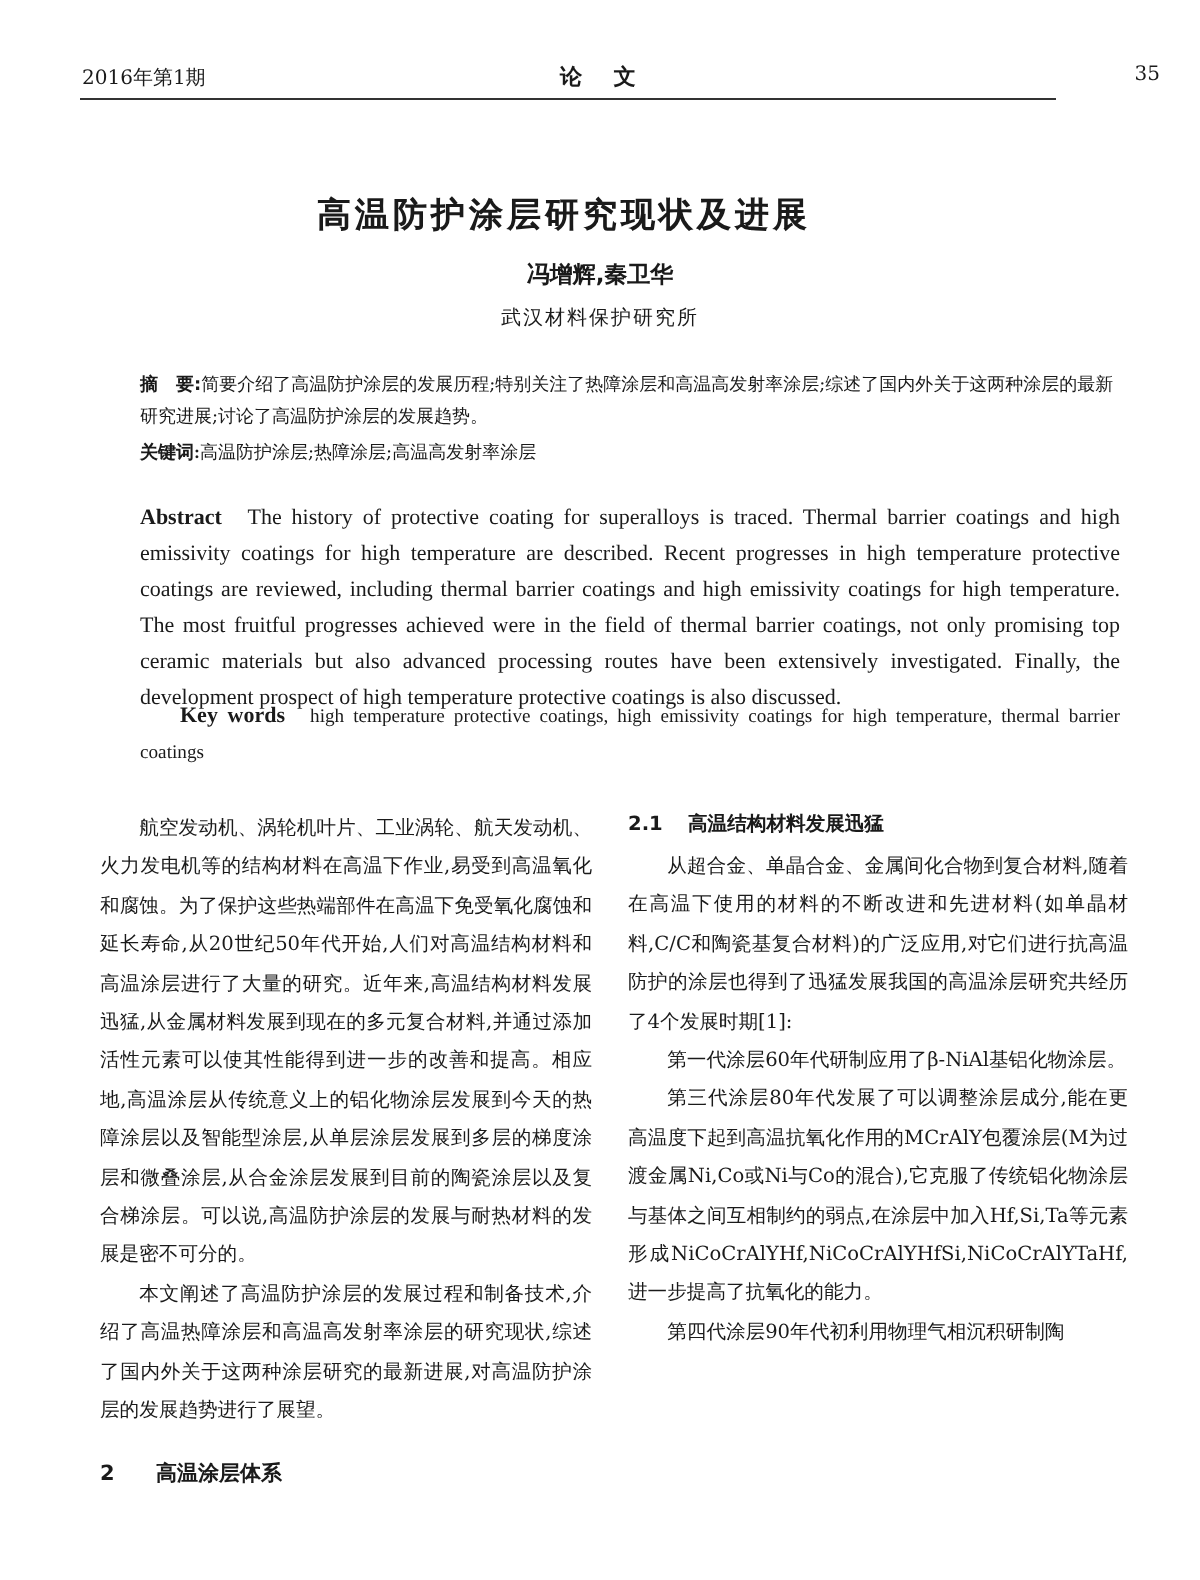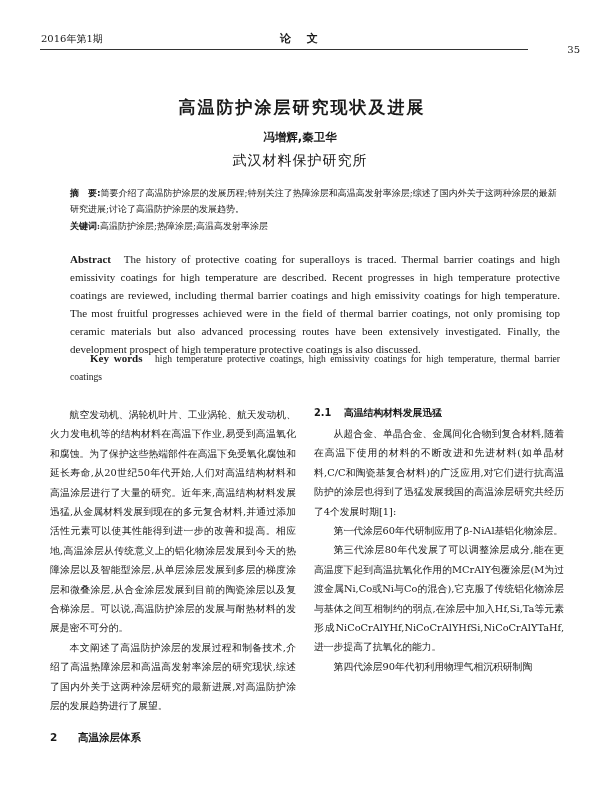--- a/index.html
+++ b/index.html
@@ -9,39 +9,39 @@
     color: #1a1a1a;
   }
   .page { position: absolute; left: 0; top: 0; width: 600px; height: 790px; }
 
   .running-header {
     position: absolute; left: 40px; top: 30px; width: 520px; height: 18px;
     font-size: 10px;
   }
   .rh-left { position: absolute; left: 1px; top: 2px; }
   .rh-center { position: absolute; left: 240px; top: 1px; font-weight: bold; letter-spacing: 6px; font-size: 11px; }
-  .rh-right { position: absolute; right: -20px; top: 14px; margin-left: 48px; }
+  .rh-right { position: absolute; right: -20px; top: 2px; margin-left: 48px; }
   .rh-rule {
     position: absolute; left: 0px; top: 19px; width: 488px; height: 0;
     border-top: 1.5px solid #333;
   }
 
   .title {
     position: absolute; left: 0; top: 96px; width: 564px; text-align: center;
     font-family: "DejaVu Sans", "Liberation Sans", sans-serif;
-    font-size: 17px; font-weight: bold; letter-spacing: 2px; padding-left: 20px;
+    font-size: 17px; font-weight: bold; letter-spacing: 2px;
   }
   .authors {
     position: absolute; left: 0; top: 130px; width: 600px; text-align: center;
     font-family: "DejaVu Sans", "Liberation Sans", sans-serif;
     font-size: 11.5px; font-weight: bold;
   }
   .affiliation {
     position: absolute; left: 0; top: 152px; width: 600px; text-align: center;
-    font-size: 14px; letter-spacing: 1px;
+    font-size: 10px; letter-spacing: 1px;
   }
 
   .cn-abstract {
     position: absolute; left: 70px; top: 185px; width: 492px;
     font-size: 9px; line-height: 16px;
   }
   .cn-abstract .label { font-weight: bold; font-family: "DejaVu Sans", sans-serif; }
   .cn-keywords {
     position: absolute; left: 70px; top: 218px; width: 492px;
     font-size: 9px; line-height: 16px;

